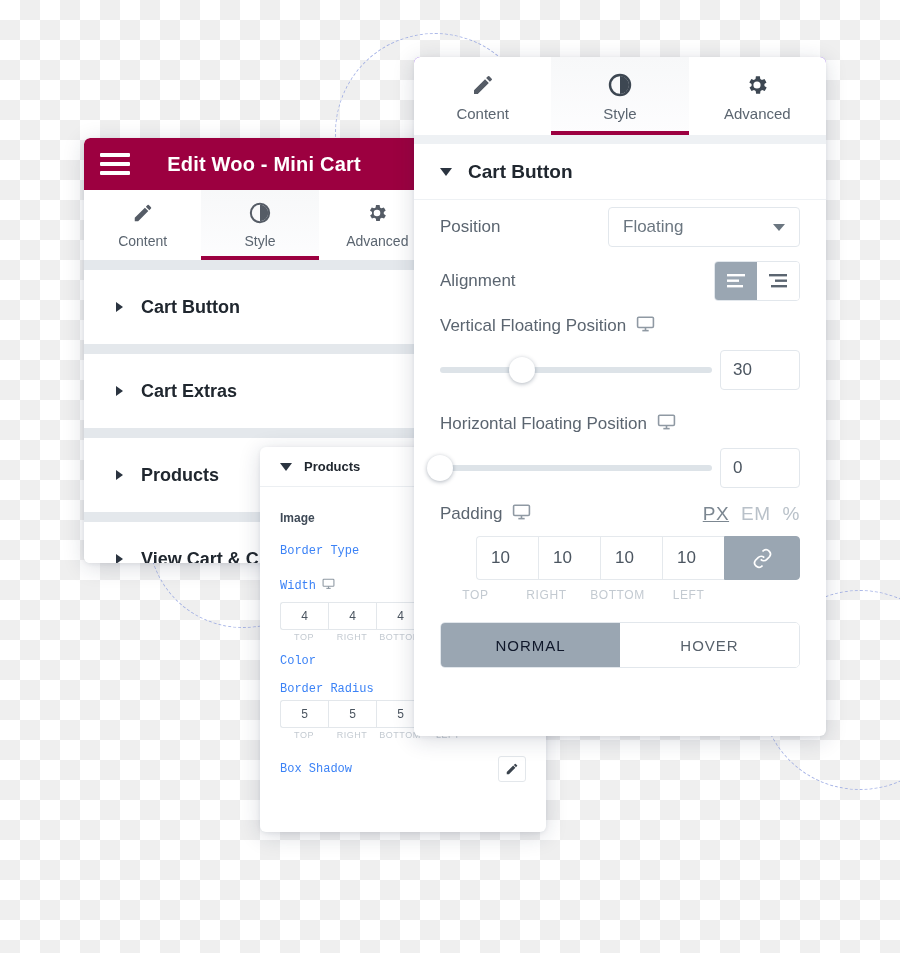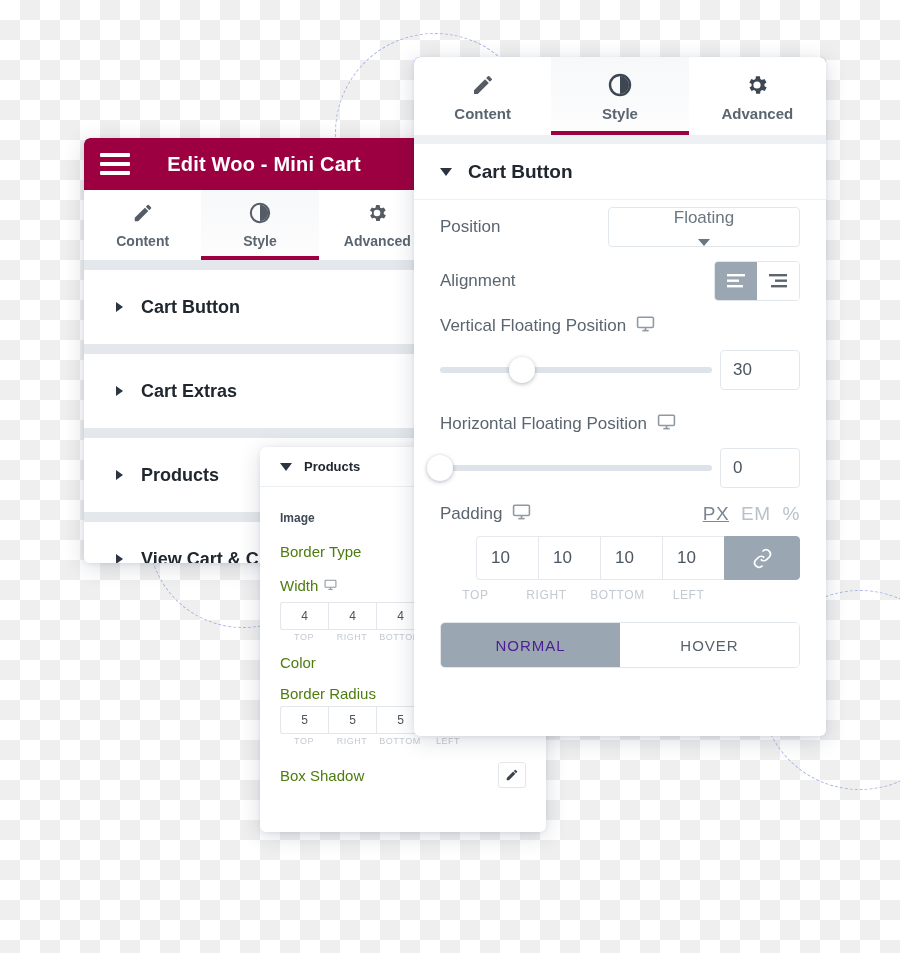--- a/index.html
+++ b/index.html
@@ -45,21 +45,21 @@
     border-radius:6px 6px 0 0;
   }
   #hamburger-icon{ width:30px; display:flex; flex-direction:column; gap:5px; }
   #hamburger-icon i{ display:block; height:4px; background:#fff; border-radius:1px; }
   #left-title{
     flex:1; text-align:center; color:#fff;
     font-size:20px; font-weight:bold; letter-spacing:.2px;
     margin-right:22px; white-space:nowrap;
   }
 
-  .tabbar{ display:flex; background:#6d28d9;font-weight:bold; }
+  .tabbar{ display:flex; background:#6d28d9; }
   .tab{
     flex:1; padding:12px 0 10px; text-align:center;
     cursor:pointer; position:relative; background:#fff;
   }
   .tab.active{ background:linear-gradient(#f7f8f9,#fdfdfe); }
   .tab.active:after{
     content:""; position:absolute; left:0; right:0; bottom:0;
     height:4px; background:#9c0040;
   }
   .tab .ticon{ display:block; height:24px; margin-bottom:6px; color:#555c66; }
@@ -87,21 +87,21 @@
   #mid-panel{ left:260px; top:447px; width:286px; height:385px; overflow:hidden; font-size:12px; }
   #mid-head{
     display:flex; align-items:center; height:40px;
     padding-left:20px; border-bottom:1px solid #eceff2;
   }
   #mid-head .acc-arrow.open{ margin-right:12px; }
   #mid-title{ font-size:13px; font-weight:bold; color:#20272f; }
   .mid-body{ padding:16px 20px 0; }
   .mid-section{ font-size:12px; font-weight:bold; color:#3f4a57; margin:8px 0 14px; }
   .mid-row{ display:flex; align-items:center; justify-content:space-between; margin-bottom:14px; }
-  .mid-label{ font-size:15px; color:#4d7c0f; display:flex; align-items:center; gap:6px; }
+  .mid-label{ font-size:12px; color:#3b82f6; display:flex; align-items:center; gap:6px;font-family:Liberation Mono, monospace; }
   .mid-select{
     width:96px; height:24px; border:1px solid #dfe4e9; border-radius:3px;
     font-size:12px; color:#5b6570; padding:0 6px; line-height:22px; overflow:hidden;
     white-space:nowrap; background:#fff;
   }
   .dim-row{ display:flex; margin-bottom:2px; }
   .dim-cell{
     width:48px; height:28px; border:1px solid #e3e7eb; border-right:none;
     text-align:center; line-height:26px; font-size:12px; color:#4b5560; background:#fff;
   }
@@ -131,21 +131,21 @@
   #cart-button-head .acc-arrow.open{ margin-right:16px; }
   #cart-button-title{ font-size:19px; font-weight:bold; color:#20272f; }
 
   .rbody{ padding:0 26px; }
   .rrow{ display:flex; align-items:center; justify-content:space-between; min-height:54px; }
   .rlabel{ font-size:17px; color:#5b6570; display:flex; align-items:center; gap:10px; }
 
   .rselect{
     width:192px; height:40px; border:1px solid #e2e7ec; border-radius:4px;
     display:flex; align-items:center; padding:0 14px; font-size:17px; color:#6b7680;
-    background:#fff; justify-content:space-between;flex-direction:column;
+    background:#fff; justify-content:space-between;
   }
   .caret{ width:0;height:0;border-left:6px solid transparent;border-right:6px solid transparent;
           border-top:7px solid #6b7680; }
 
   .align-group{ display:flex; border:1px solid #e2e7ec; border-radius:4px; overflow:hidden; }
   .align-btn{ width:42px;height:38px;display:flex;align-items:center;justify-content:center;background:#fff; }
   .align-btn.active{ background:#9aa6b2; }
 
   .slider-row{ display:flex; align-items:center; justify-content:space-between; margin-bottom:6px; }
   .slider{
@@ -180,21 +180,21 @@
   .pad-lbls span{ flex:1; text-align:center; font-size:12px; color:#c3cad1; letter-spacing:.6px; }
   .pad-lbls .spacer{ flex:0 0 76px; }
 
   #state-toggle{
     display:flex; margin-top:20px; border:1px solid #e2e7ec; border-radius:5px; overflow:hidden;
   }
   .state-btn{
     flex:1;height:44px;display:flex;align-items:center;justify-content:center;
     font-size:15px;letter-spacing:1px;background:#fff;color:#58626c;
   }
-  .state-btn.active{ background:#9aa6b2; color:#4c1d95; }
+  .state-btn.active{ background:#9aa6b2; color:#0f172a; }
 
   .mon{ display:inline-block; }
 </style>
 </head>
 <body>
 
 <div class="dcircle" id="circle-top"></div>
 <div class="dcircle" id="circle-left"></div>
 <div class="dcircle" id="circle-right"></div>
 

